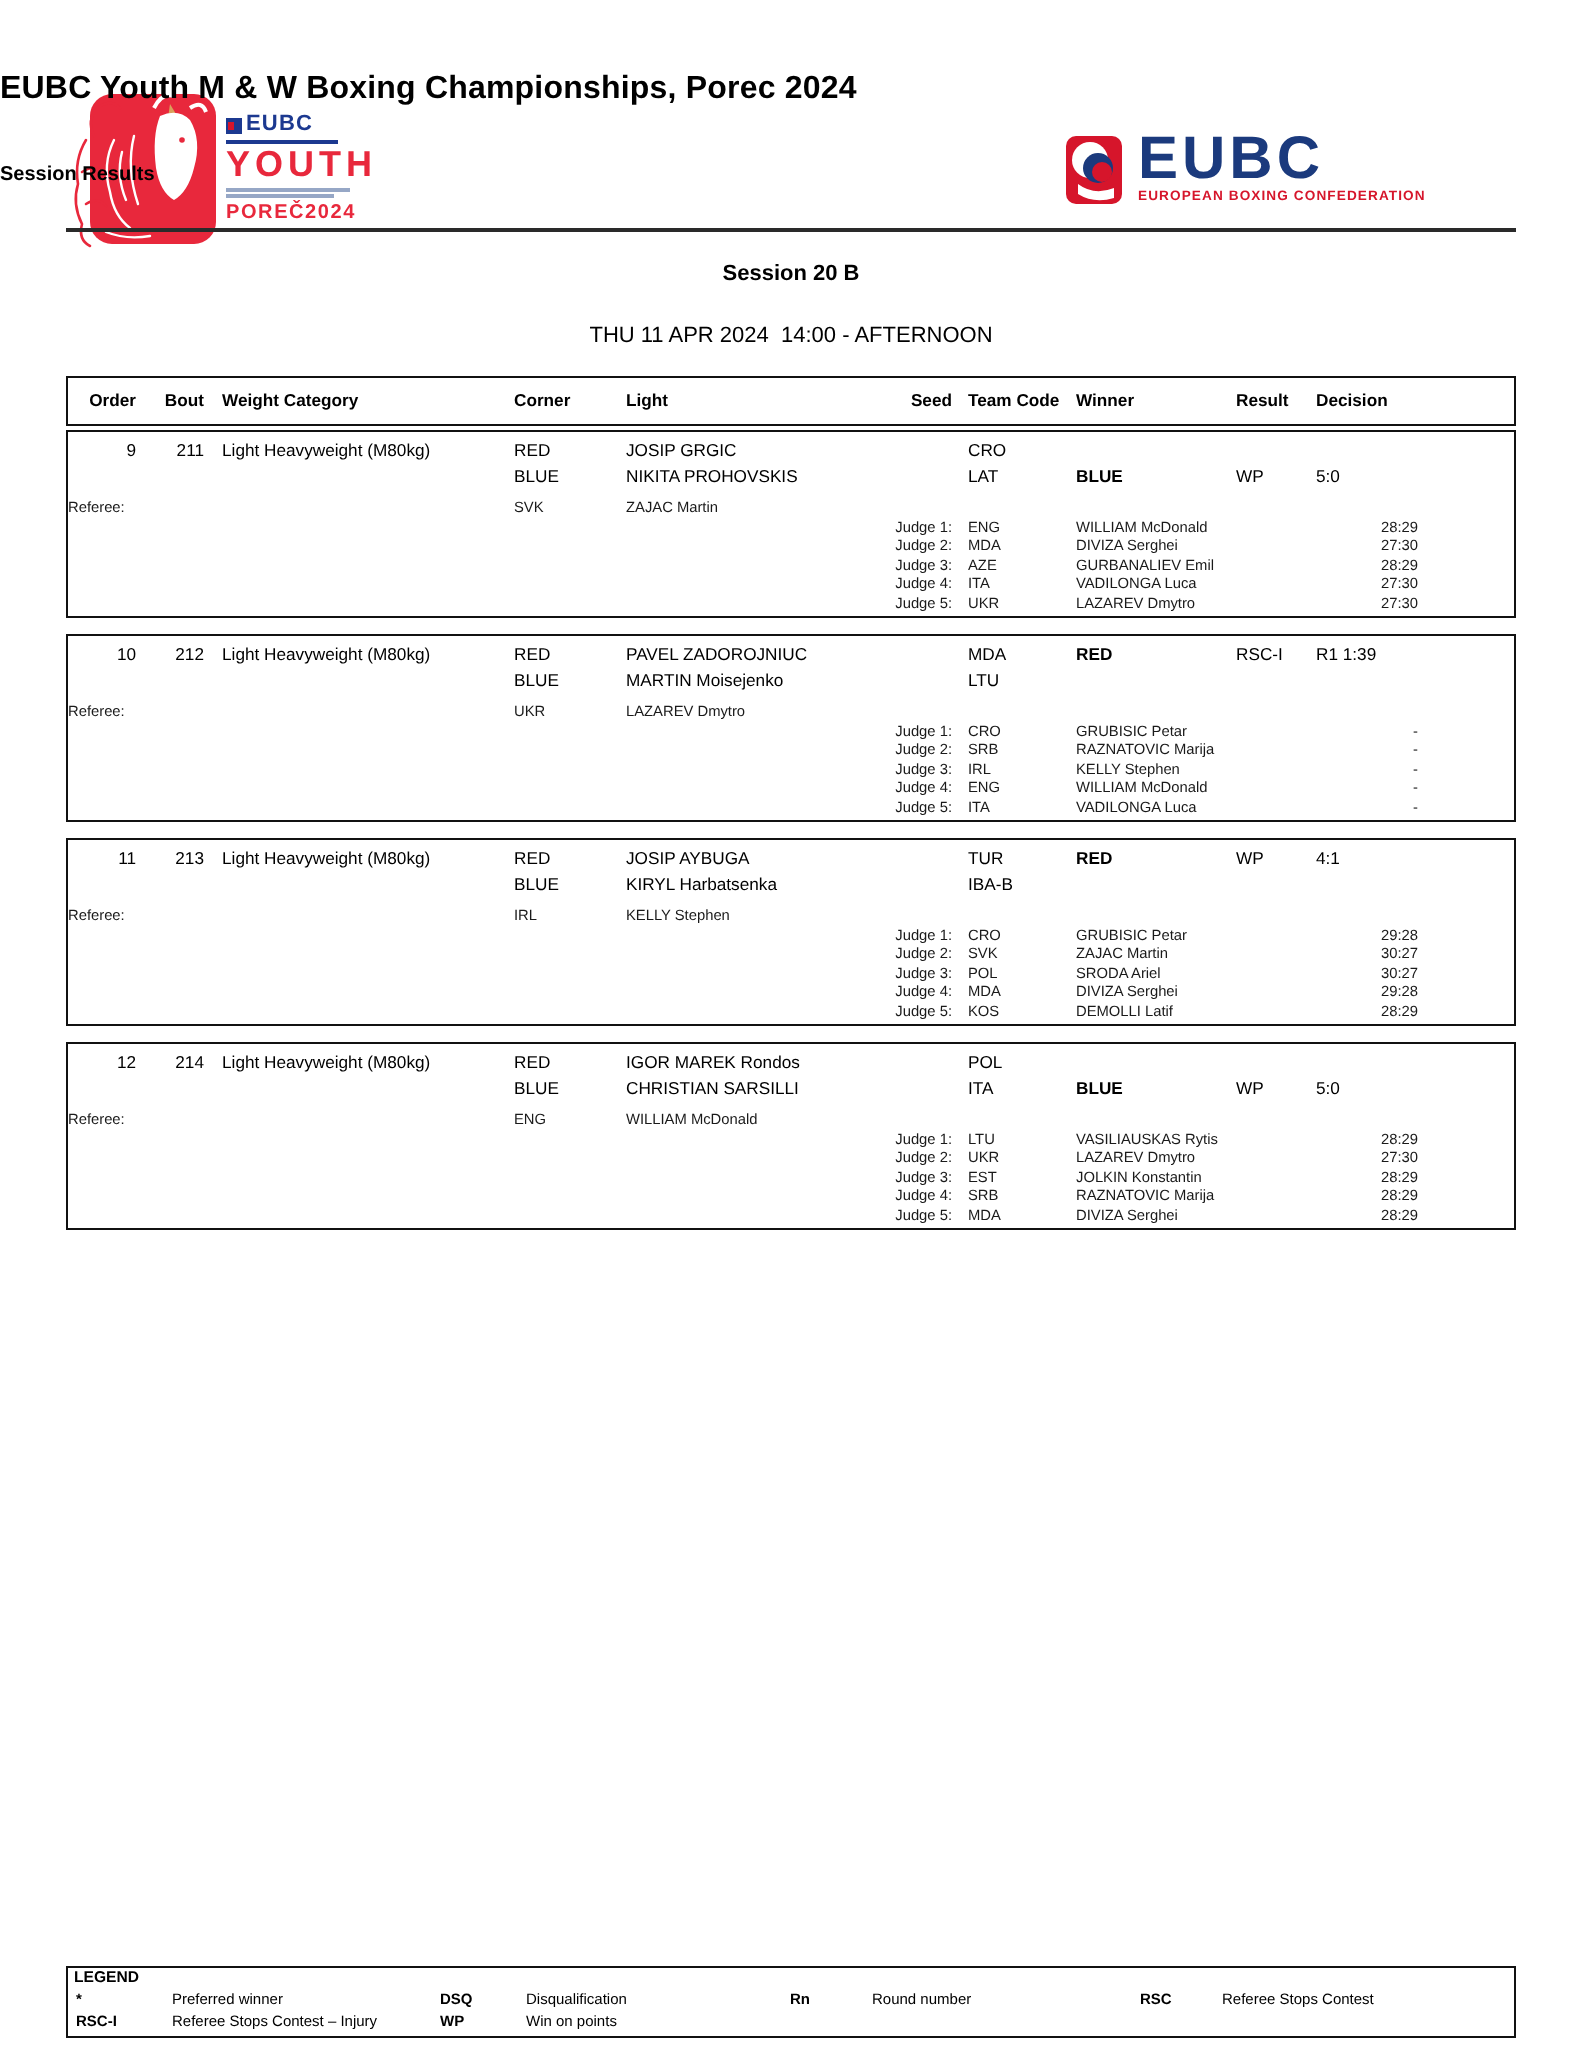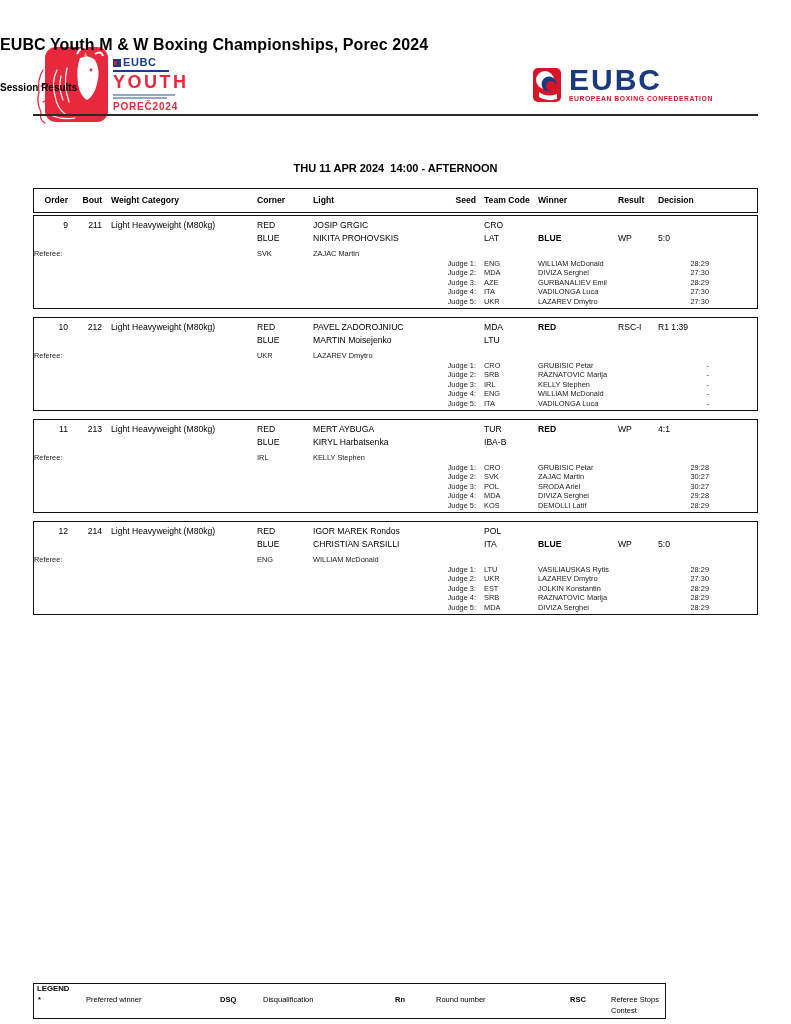--- a/index.html
+++ b/index.html
@@ -35,21 +35,21 @@
   .ll-porec { font-size:10px; font-weight:700; color:#e8283c; letter-spacing:0.8px; margin-top:3px; }
 
   
   .right-logo { position:absolute; left:533px; top:66px; display:flex; align-items:flex-start; gap:5px; }
   .rl-textcol { display:flex; flex-direction:column; }
   .rl-wordmark { font-size:30px; font-weight:700; color:#1b3a7d; letter-spacing:2px; line-height:28px; }
   .rl-tagline { font-size:6.8px; font-weight:700; color:#d6152b; letter-spacing:0.55px; margin-top:1px; }
 
   
   .session-name { position:absolute; top:131px; left:0; width:100%; text-align:center; font-size:11px; font-weight:700; }
-  .session-datetime { position:absolute; top:162px; left:0; width:100%; text-align:center; font-size:11px; font-weight:700; white-space:pre; }
+  .session-datetime { position:absolute; top:162px; left:0; width:100%; text-align:center; font-size:11px; font-weight:400; white-space:pre; }
 
   
   .grid-row { display:grid; grid-template-columns:36px 37px 148px 57px 99px 67px 54px 80px 40px 107px; }
   .thead {
     position:absolute; top:188px; left:33px; width:725px; height:25px;
     border:1.8px solid #111; display:flex; align-items:center;
     font-size:8.6px; font-weight:700; line-height:9.2px;
   }
   .thead .grid-row { width:100%; align-items:center; }
   .c1 { grid-column:1; text-align:right; padding-right:2px; }
@@ -70,21 +70,21 @@
   .row-boxer { font-size:8.6px; line-height:12.5px; }
   .winner-cell { font-weight:700; }
   .row-ref { font-size:7.4px; line-height:10px; margin-top:5px; color:#1a1a1a; }
   .row-judge { font-size:7.4px; line-height:9.4px; color:#1a1a1a; }
   .span-rlabel { grid-column:1/4; padding-right:6px; }
   .span-jlabel { grid-column:1/7; text-align:right; padding-right:2px; }
   .span-score { grid-column:9/11; text-align:right; padding-right:50px; }
 
   
   .legend {
-    position:absolute; top:983px; left:33px; width:633px; height:36px;
+    position:absolute; top:983px; left:33px; width:725px; height:36px;
     border:1.6px solid #111; font-size:7.5px; overflow:hidden;
   }
   .legend-title { font-size:7.8px; font-weight:700; line-height:10px; padding-left:3px; }
   .legend-grid { display:grid; grid-template-columns:52px 130px 47px 128px 45px 130px 45px auto; line-height:11px; }
   .lg-term { font-weight:700; padding-left:4px; }
 </style>
 </head>
 <body>
 
 <div class="page">
@@ -139,20 +139,21 @@
       <path d="M6,26 Q14,32 24,28 L24,33 Q14,36 6,31 Z" fill="#ffffff"></path>
     </svg>
     <div class="rl-textcol">
       <div class="rl-wordmark">EUBC</div>
       <div class="rl-tagline">EUROPEAN BOXING CONFEDERATION</div>
     </div>
   </div>
 
   <div class="header-rule"></div>
 
+  <div class="session-name">Session 20 B</div>
   <div class="session-datetime">THU 11 APR 2024  14:00 - AFTERNOON</div>
 
   <div class="thead">
     <div class="grid-row">
       <div class="c1">Order</div>
       <div class="c2">Bout</div>
       <div class="c3">Weight Category</div>
       <div class="c4">Corner</div>
       <div class="c5">Light</div>
       <div class="c6">Seed</div>
@@ -269,21 +270,21 @@
           <div class="c8">VADILONGA Luca</div>
           <div class="span-score">-</div>
         </div>
       </div>
       <div class="bout-block">
         <div class="grid-row row-boxer">
           <div class="c1">11</div>
           <div class="c2">213</div>
           <div class="c3">Light Heavyweight (M80kg)</div>
           <div class="c4">RED</div>
-          <div class="c5">MERT AYBUGA</div>
+          <div class="c5">JOSIP AYBUGA</div>
           <div class="c7">TUR</div>
           <div class="c8 winner-cell">RED</div>
           <div class="c9">WP</div>
           <div class="c10">4:1</div>
         </div>
         <div class="grid-row row-boxer">
           <div class="c4">BLUE</div>
           <div class="c5">KIRYL Harbatsenka</div>
           <div class="c7">IBA-B</div>
         </div>

